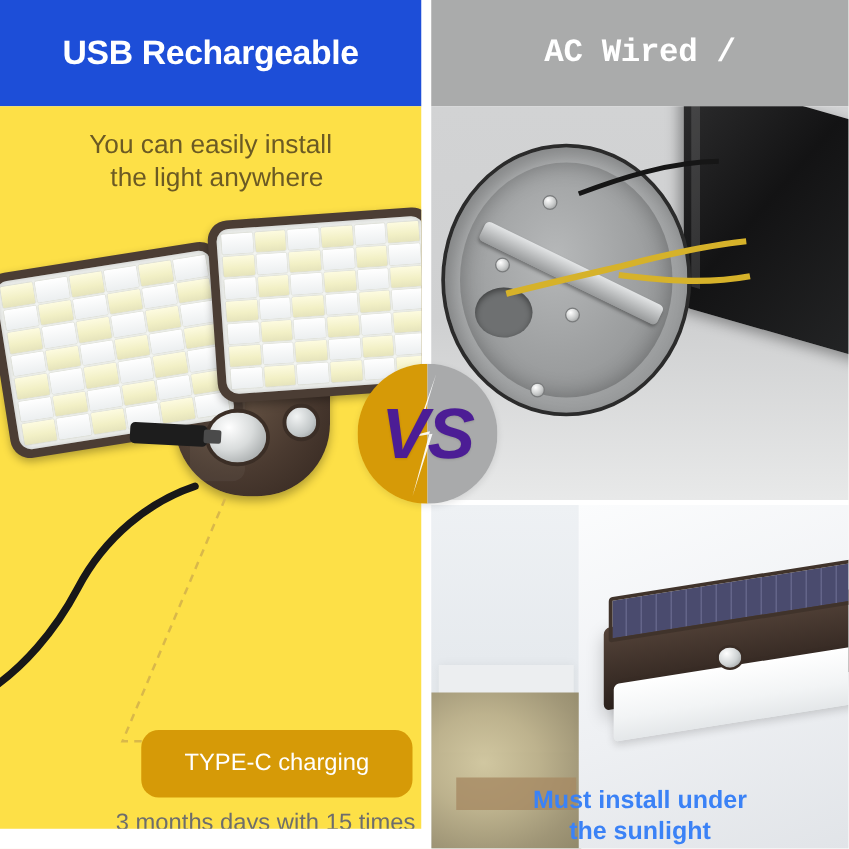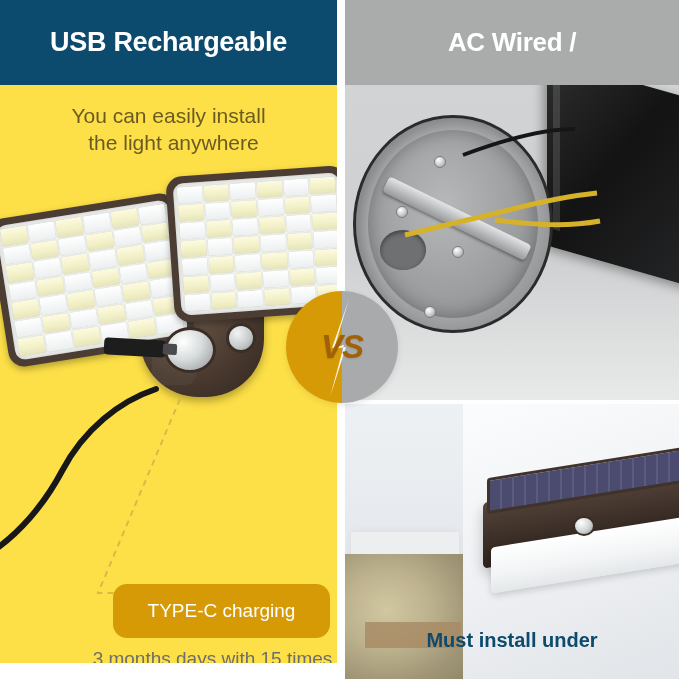--- a/index.html
+++ b/index.html
@@ -6,27 +6,27 @@
   body{
     width:679px;height:679px;
     font-family:"Liberation Sans", sans-serif;
     background:#fdf9ec;
     overflow:hidden;
   }
   .page{position:relative;width:679px;height:679px;overflow:hidden;background:#fff;}
 
   
   .hdr{position:absolute;top:0;height:85px;display:flex;align-items:center;justify-content:center;text-align:center;}
-  .hdr-left{left:0;width:337px;background:#0c4a6e;}
+  .hdr-left{left:0;width:337px;background:#1d4ed8;}
   .hdr-right{left:345px;width:334px;background:#aaabab;}
   .hdr span{
     color:#ffffff;font-weight:bold;font-size:27px;line-height:1.13;
     letter-spacing:-0.3px;display:block;
   }
-  .hdr-right span{font-size:26px;}
+  .hdr-right span{font-size:26px;font-family:Liberation Mono, monospace;}
 
   
   .left-panel{position:absolute;left:0;top:85px;width:337px;height:578px;background:#fde047;overflow:hidden;}
   .left-caption{
     position:absolute;left:0;top:18px;width:337px;text-align:center;
     color:#6b5a24;font-size:21px;line-height:1.28;
   }
   .left-caption .l2{display:block;padding-left:10px;}
 
   
@@ -128,32 +128,32 @@
     background:linear-gradient(180deg,#ffffff 0%,#f2f4f5 60%,#e4e7e9 100%);
     transform:skewY(-9deg);border-radius:4px;box-shadow:0 3px 7px rgba(0,0,0,.16);
   }
   .lamp-pir{position:absolute;left:228px;top:112px;width:22px;height:20px;border-radius:50%;
             background:radial-gradient(circle at 35% 30%,#fff 0%,#cfd3d4 55%,#8e9293 100%);
             border:2px solid #3a2d26;box-sizing:border-box;}
   .cap-bot{
     position:absolute;left:345px;top:626px;width:334px;height:53px;
     display:flex;align-items:flex-start;justify-content:center;text-align:center;padding-top:2px;box-sizing:border-box;
   }
-  .cap-bot span{color:#0c4a6e;font-weight:bold;font-size:20px;line-height:1.25;display:block;}
+  .cap-bot span{color:#3b82f6;font-weight:bold;font-size:20px;line-height:1.25;display:block;}
 
   
   .vs{position:absolute;left:286px;top:291px;width:112px;height:112px;border-radius:50%;overflow:hidden;
       box-shadow:0 2px 6px rgba(0,0,0,.10);}
   .vs .half-l{position:absolute;left:0;top:0;width:50%;height:100%;background:#d69a07;}
   .vs .half-r{position:absolute;right:0;top:0;width:50%;height:100%;background:#a9aaab;}
   .vs .bolt{position:absolute;left:0;top:0;width:112px;height:112px;}
   .vs .vs-text{
     position:absolute;left:0;top:0;width:112px;height:112px;
     display:flex;align-items:center;justify-content:center;
-    color:#a16207;font-weight:bold;font-size:33px;font-style:italic;letter-spacing:-1px;
+    color:#4c1d95;font-weight:bold;font-size:57px;font-style:italic;letter-spacing:-1px;
     text-shadow:0 1px 2px rgba(0,0,0,.12);
   }
 </style>
 </head>
 <body>
 
 <div class="page">
 
   <div class="hdr hdr-left">
     <div>
@@ -322,20 +322,21 @@
     <div class="deck"></div>
     <div class="wall"></div>
     <div class="solar-body"></div>
     <div class="solar-panel"></div>
     <div class="lamp-face"></div>
     <div class="lamp-pir"></div>
   </div>
   <div class="cap-bot">
     <div>
       <span>Must install under</span>
+      <span>the sunlight</span>
     </div>
   </div>
 
   <div class="vs">
     <div class="half-l"></div>
     <div class="half-r"></div>
     <svg class="bolt" viewBox="0 0 112 112">
       <path d="M63 8 L48 58 L60 56 L44 106 L58 54 L46 57 Z" fill="#ffffff" opacity="0.92"></path>
     </svg>
     <div class="vs-text">VS</div>

